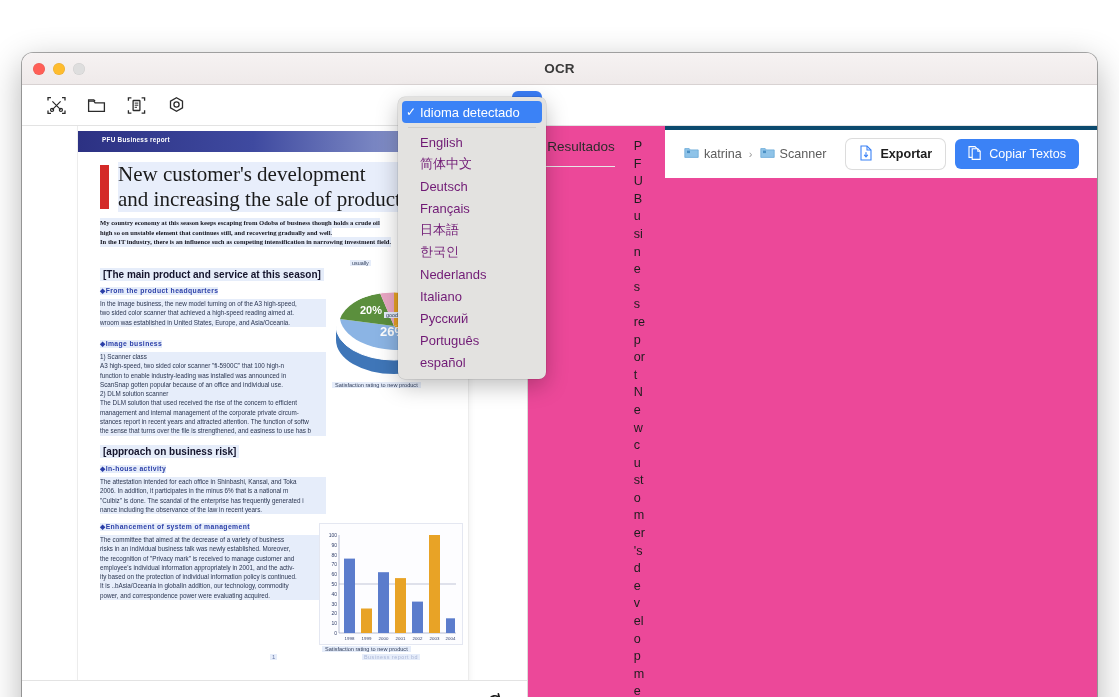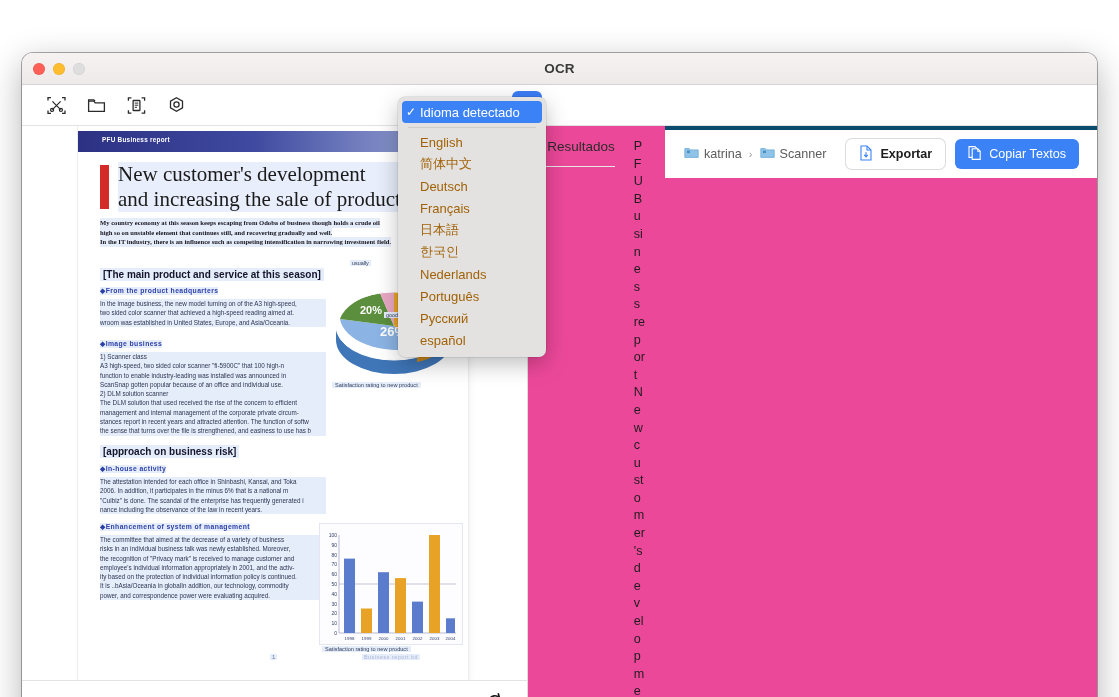--- a/index.html
+++ b/index.html
@@ -234,21 +234,21 @@
     border-radius: 7px;
     box-shadow: 0 0 0 0.5px rgba(0,0,0,0.14), 0 7px 22px rgba(0,0,0,0.26);
     padding: 4px 0 6px 0;
     z-index: 50;
   }
   .menu-item {
     height: 22px;
     display: flex; align-items: center;
     padding-left: 8px;
     font-size: 13px;
-    color: #a16207;
+    color: #701a75;
     cursor: default;
   }
   .menu-item.selected {
     background: #3b82f6;
     color: #ffffff;
     margin: 0 4px;
     border-radius: 4px;
     padding-left: 4px;
     font-weight: normal;
   }
@@ -550,19 +550,20 @@
         <span>Idioma detectado</span>
       </div>
       <div class="menu-sep"></div>
       <div class="menu-item plain">English</div>
       <div class="menu-item plain">简体中文</div>
       <div class="menu-item plain">Deutsch</div>
       <div class="menu-item plain">Français</div>
       <div class="menu-item plain">日本語</div>
       <div class="menu-item plain">한국인</div>
       <div class="menu-item plain">Nederlands</div>
+      <div class="menu-item plain">Italiano</div>
+      <div class="menu-item plain">Русский</div>
       <div class="menu-item plain">Português</div>
-      <div class="menu-item plain">Русский</div>
       <div class="menu-item plain">español</div>
     </div>
 
   </div>
 </div>
 
 </body></html>

